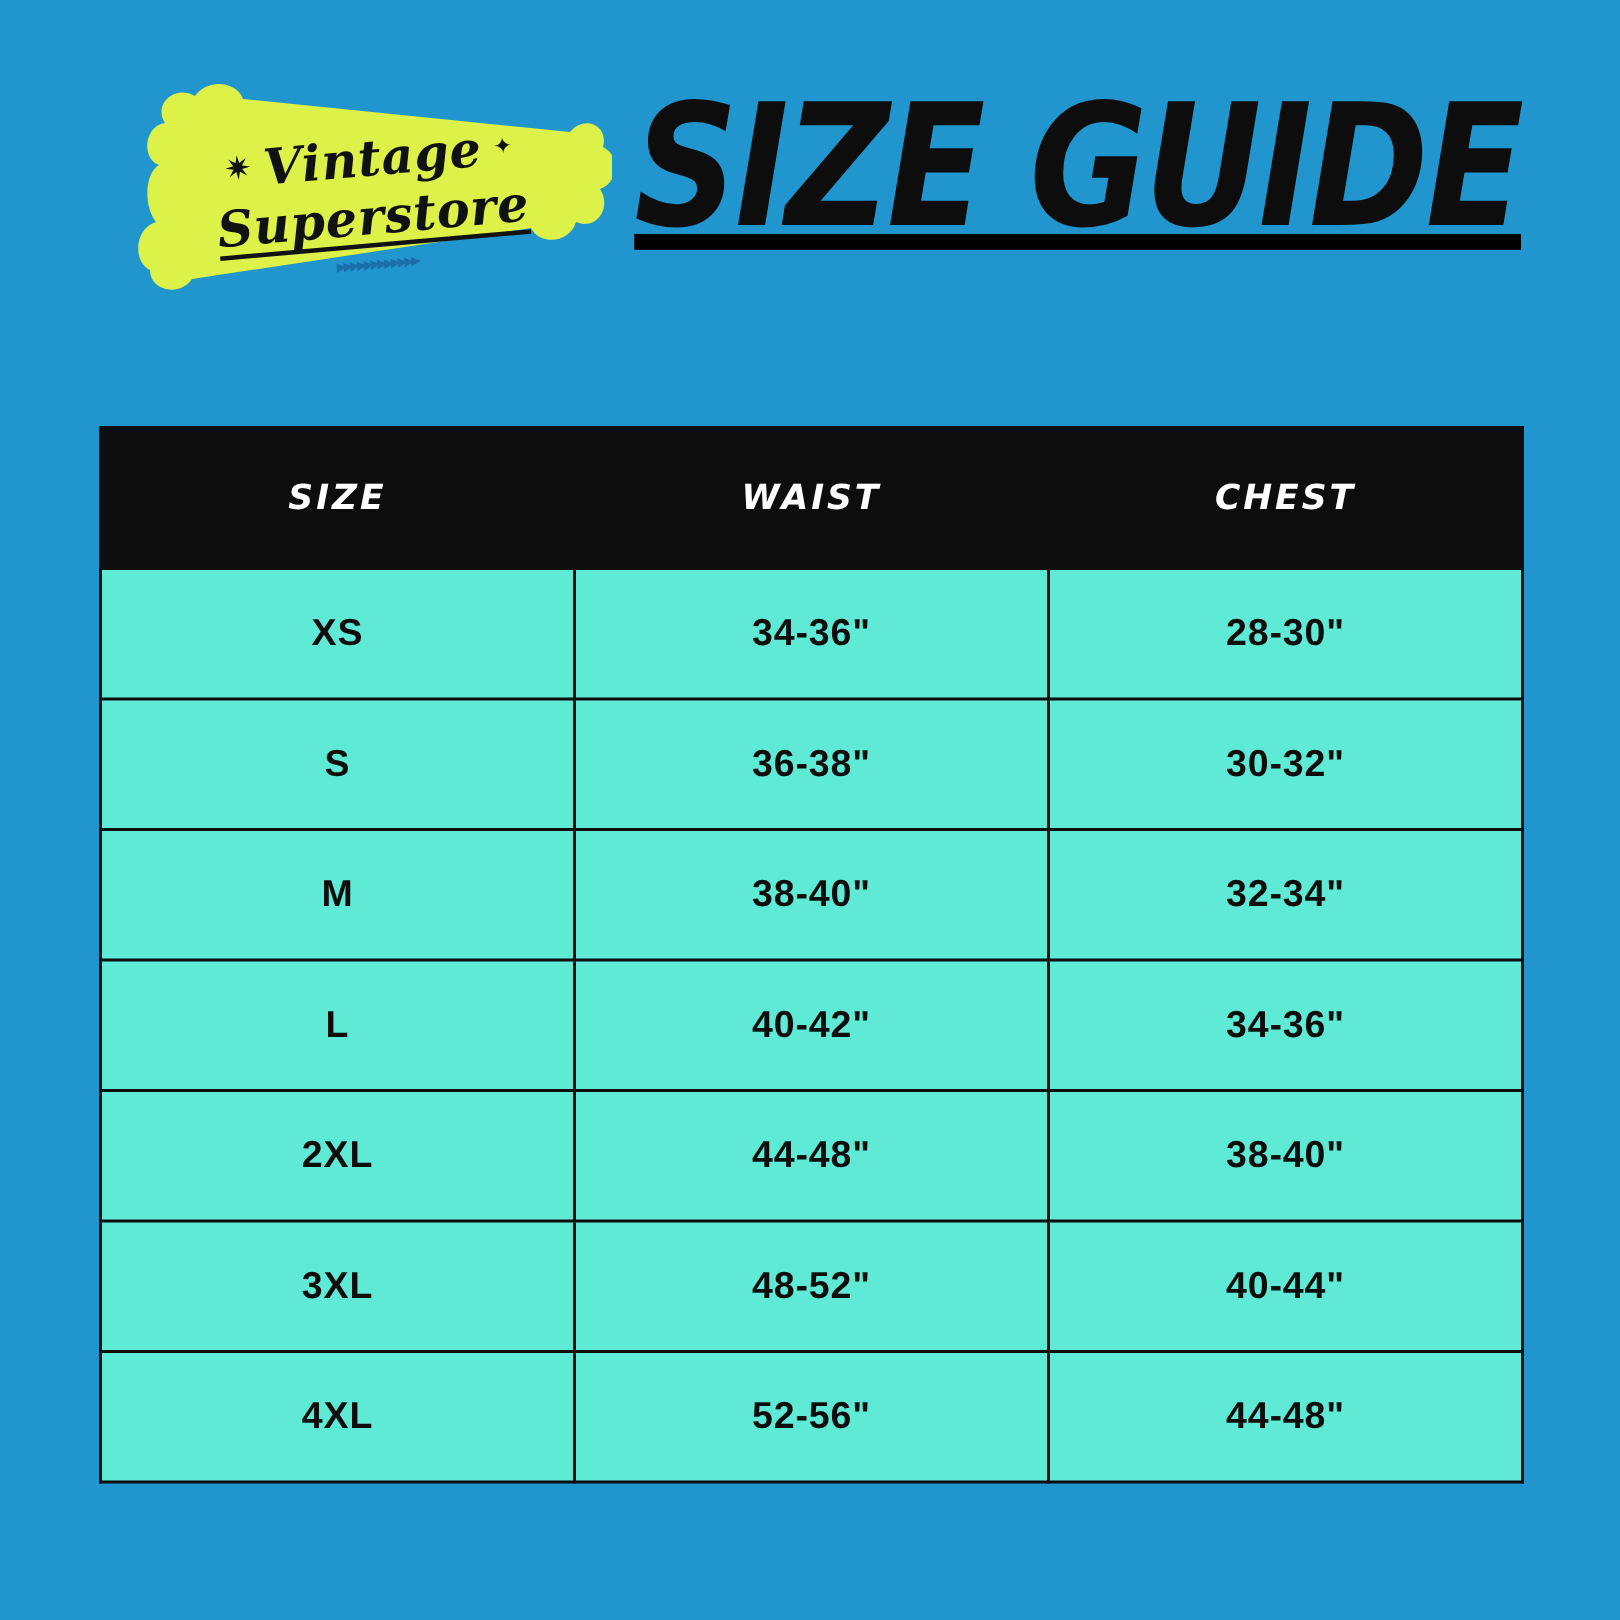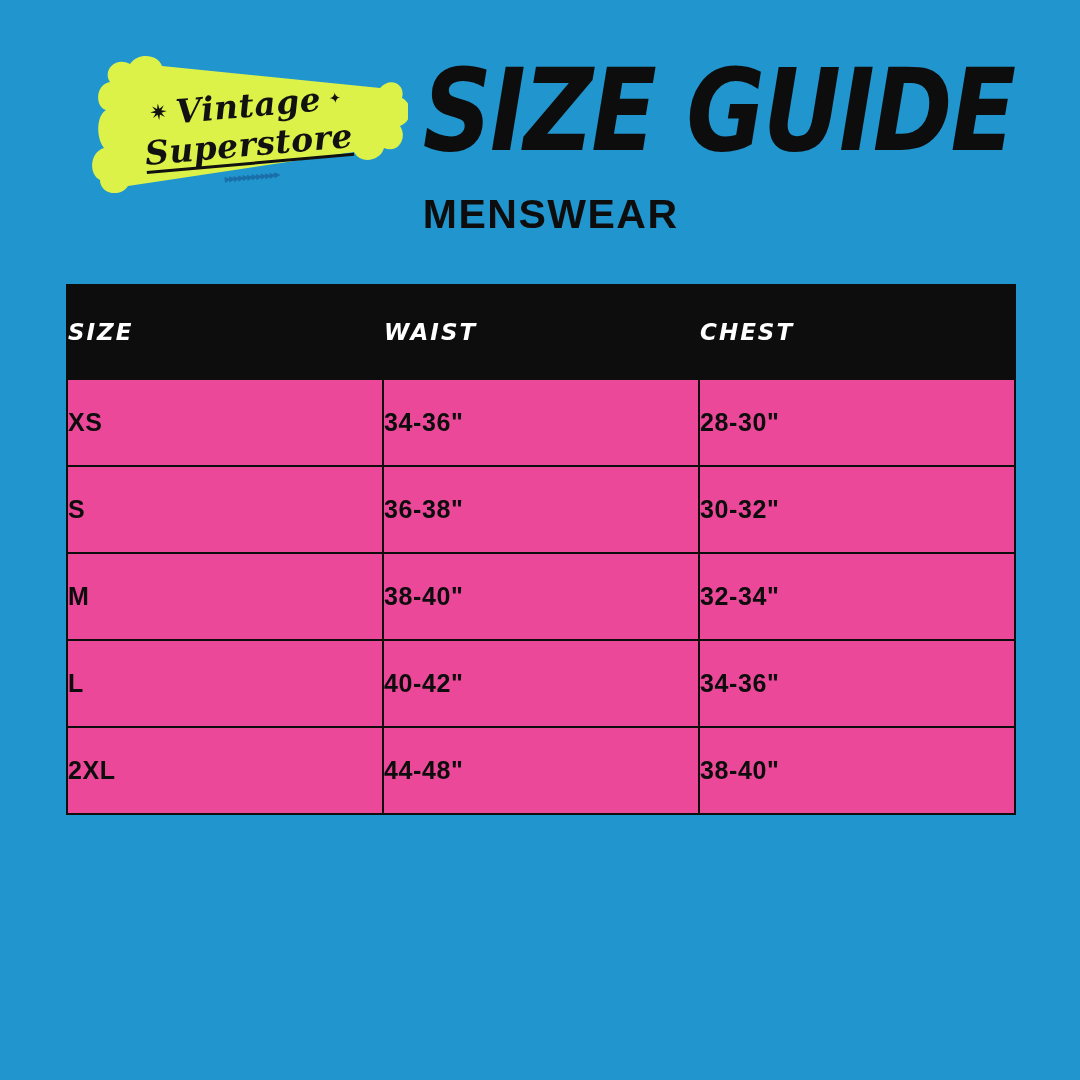--- a/index.html
+++ b/index.html
@@ -95,21 +95,22 @@
     letter-spacing: -2px;
     line-height: 1;
     font-family: "DejaVu Sans", sans-serif;
   }
 
   
   .title-block {
     position: absolute;
     right: 66px;
     top: 58px;
-    text-align: left;
+    text-align: right;
+    text-decoration: underline;
   }
   .main-title {
     font-family: "DejaVu Sans", sans-serif;
     font-weight: bold;
     font-style: italic;
     font-size: 96px;
     line-height: 0.95;
     color: #0d0d0d;
     letter-spacing: -2px;
     margin: 0;
@@ -131,37 +132,37 @@
     position: absolute;
     left: 66px;
     top: 284px;
     width: 948px;
     border-collapse: collapse;
     table-layout: fixed;
   }
   .size-table th,
   .size-table td {
     border: 2px solid #0d0d0d;
-    text-align: left;
+    text-align: center;
     padding: 0;
     height: 85px;
   }
   .size-table thead th {
     background: #0d0d0d;
     color: #ffffff;
     font-family: "DejaVu Sans", sans-serif;
     font-style: italic;
     font-weight: bold;
     font-size: 23px;
     letter-spacing: 2px;
     height: 92px;
     border-color: #0d0d0d;
   }
   .size-table tbody td {
-    background: #ec4899;
+    background: #5eead4;
     color: #0d0d0d;
     font-family: "Liberation Sans", sans-serif;
     font-weight: bold;
     font-size: 25px;
     letter-spacing: 0.6px;
   }
   .col-size { width: 316px; }
   .col-chest { width: 316px; }
   .col-waist { width: 316px; }
 </style>
@@ -185,21 +186,20 @@
           <span class="logo-word1">Vintage</span>
           <span class="star small">✦</span>
         </div>
         <div class="logo-word2">Superstore</div>
         <div class="arrows">▸▸▸▸▸▸▸▸▸▸▸▸</div>
       </div>
     </div>
 
     <div class="title-block">
       <h1 class="main-title">SIZE GUIDE</h1>
-      <h2 class="sub-title">MENSWEAR</h2>
     </div>
 
   </div>
 
   <table class="size-table">
     <colgroup>
       <col class="col-size">
       <col class="col-chest">
       <col class="col-waist">
     </colgroup>
@@ -229,16 +229,26 @@
       <tr>
         <td>L</td>
         <td>40-42"</td>
         <td>34-36"</td>
       </tr>
       <tr>
         <td>2XL</td>
         <td>44-48"</td>
         <td>38-40"</td>
       </tr>
+      <tr>
+        <td>3XL</td>
+        <td>48-52"</td>
+        <td>40-44"</td>
+      </tr>
+      <tr>
+        <td>4XL</td>
+        <td>52-56"</td>
+        <td>44-48"</td>
+      </tr>
     </tbody>
   </table>
 
 </div>
 
 </body></html>

